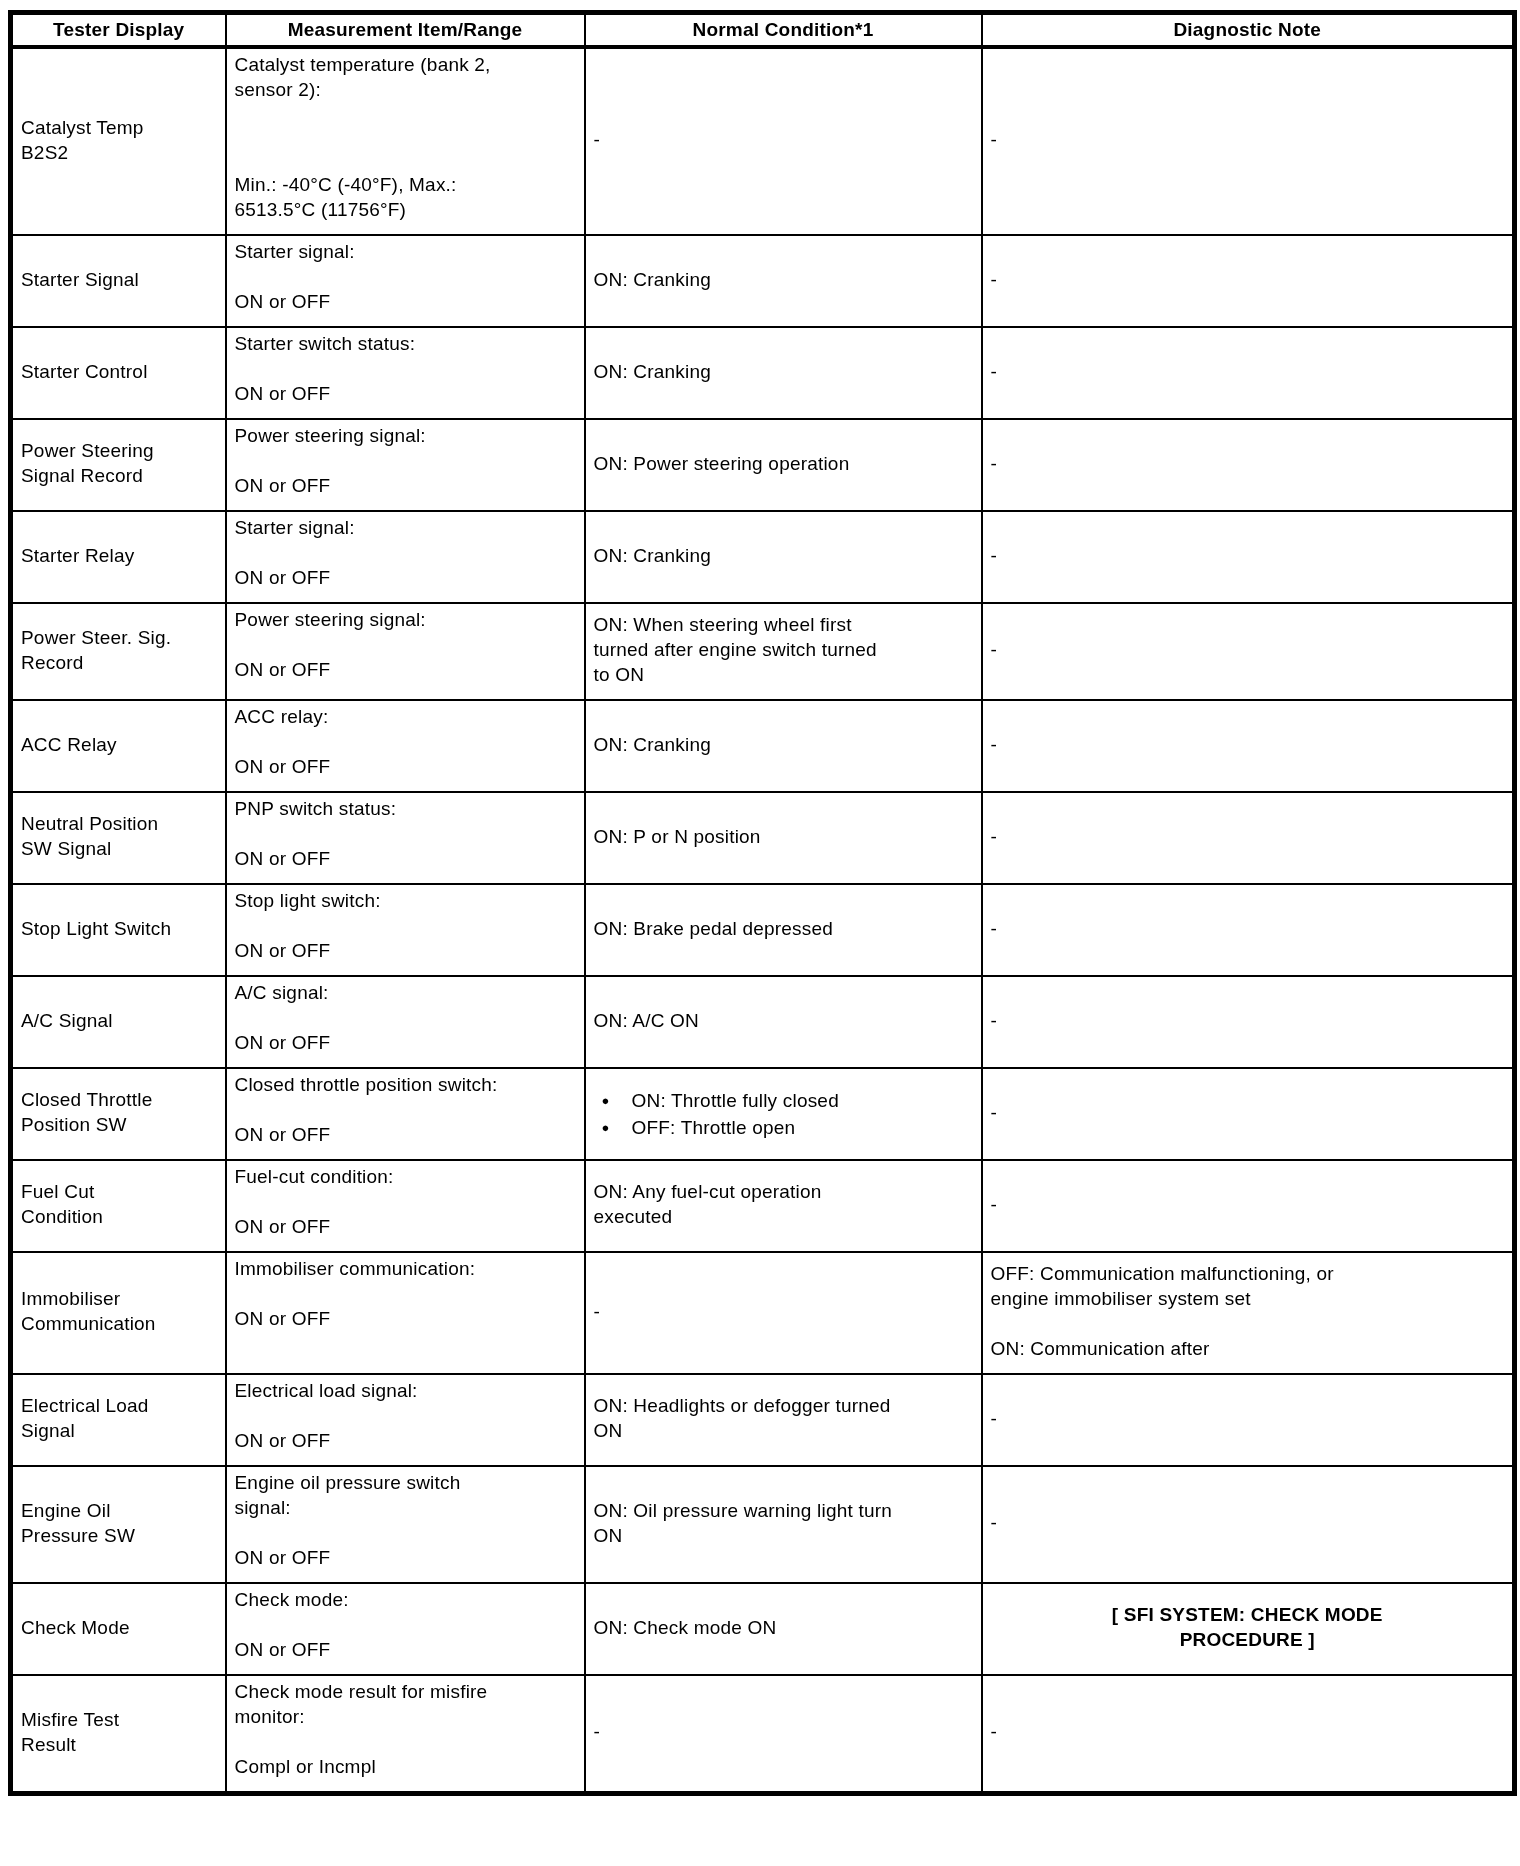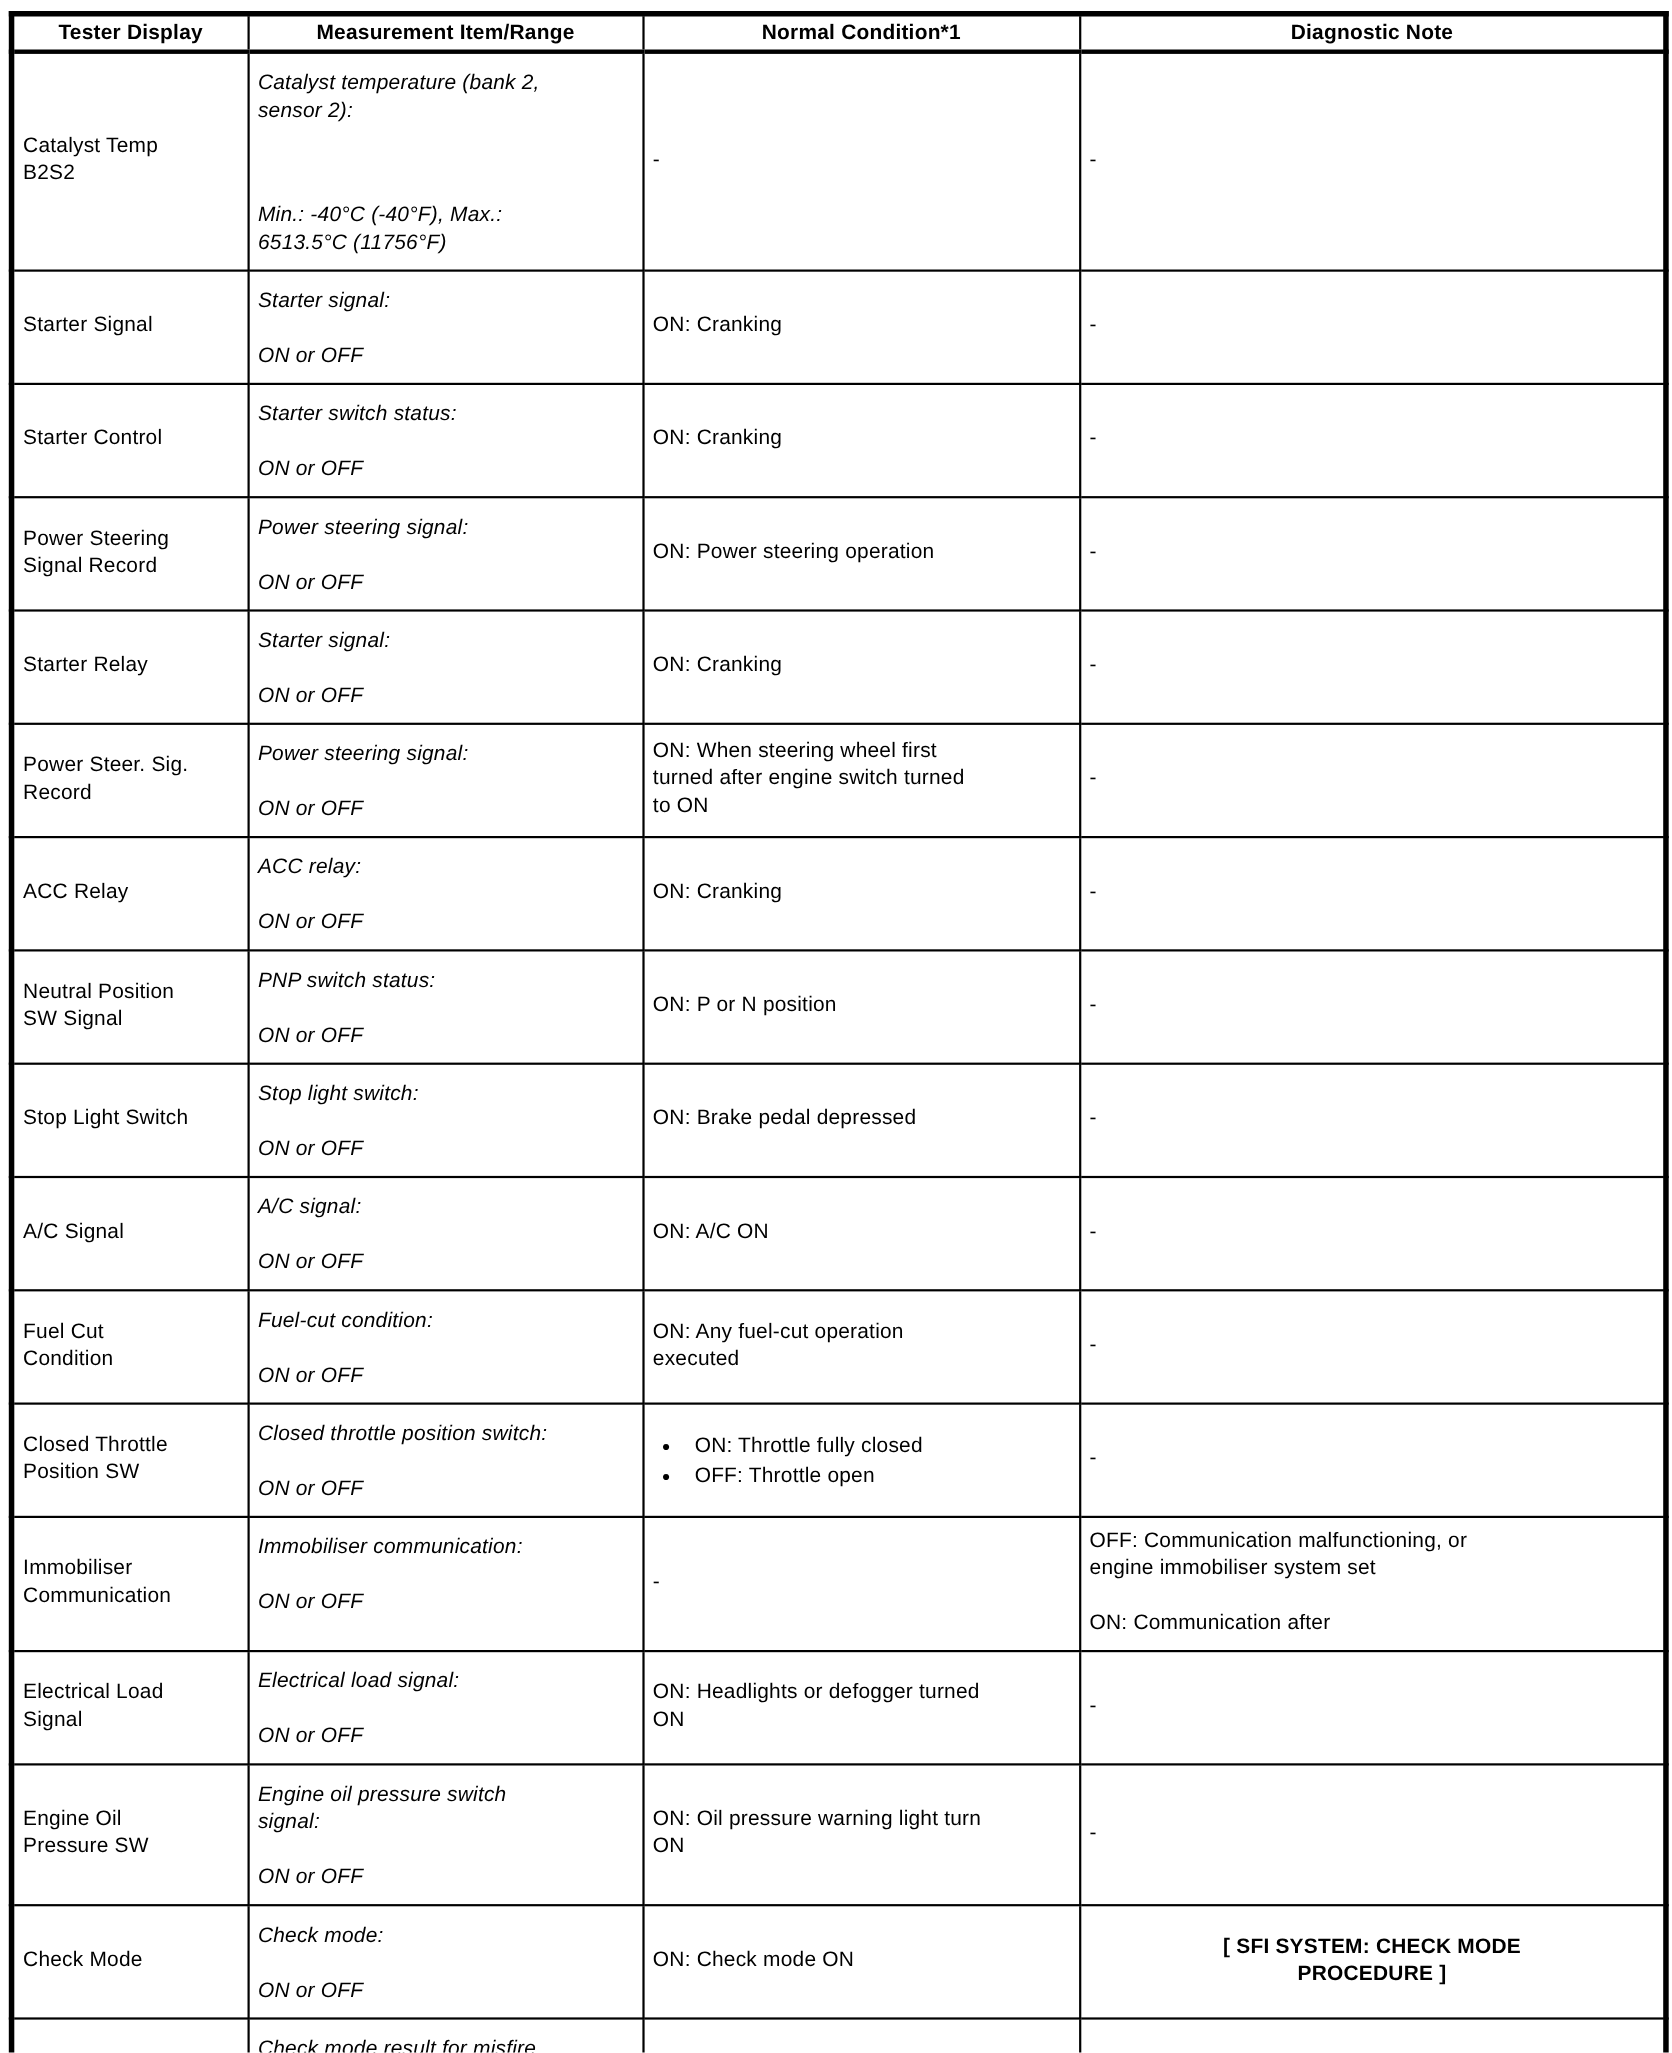--- a/index.html
+++ b/index.html
@@ -5,21 +5,21 @@
   html,body{margin:0;padding:0;background:#ffffff;}
   body{width:1520px;height:1866px;font-family:"Liberation Sans",sans-serif;color:#000;}
   .sheet{padding:10px 8px 0 8px;}
   table{border-collapse:collapse;table-layout:fixed;width:1504px;border:5px solid #000;}
   col.w1{width:215px} col.w2{width:359px} col.w3{width:397px} col.w4{width:533px}
   th,td{border:2px solid #000;padding:0;vertical-align:middle;}
   thead th{height:30px;border-bottom:4px solid #000;font-size:19px;font-weight:bold;
            text-align:center;letter-spacing:.2px;margin-top:32px;}
   td.c-item{vertical-align:top;}
   .pad{padding:8px 8px 12px 8px;font-size:19px;line-height:25px;letter-spacing:.2px;}
-  .c-item .pad{padding-top:14px;font-style:italic;}
+  .c-item .pad{padding-top:3px;}
   .block + .block{margin-top:25px;}
   tbody tr:nth-child(1) td.c-item .block + .block{margin-top:70px;}
   .bullets{padding:4px 4px 4px 2px;}
   .bullet-item{display:flex;align-items:flex-start;padding-left:14px;}
   .bullet-item + .bullet-item{margin-top:2px;}
   .dot{flex:0 0 30px;font-size:13px;line-height:25px;}
   .bold .block{font-weight:bold;text-align:center;}
 </style>
 </head>
 <body>
@@ -267,43 +267,20 @@
           </td>
           <td class="c-note">
             <div class="pad">
               <div class="block"><span class="line">-</span></div>
             </div>
           </td>
         </tr>
         <tr>
           <td class="c-display">
             <div class="pad">
-              <div class="block"><span class="line">Fuel Cut</span><br><span class="line">Condition</span></div>
-            </div>
-          </td>
-          <td class="c-item">
-            <div class="pad">
-              <div class="block"><span class="line">Fuel-cut condition:</span></div>
-              <div class="block"><span class="line">ON or OFF</span></div>
-            </div>
-          </td>
-          <td class="c-cond">
-            <div class="pad">
-              <div class="block"><span class="line">ON: Any fuel-cut operation</span><br><span class="line">executed</span></div>
-            </div>
-          </td>
-          <td class="c-note">
-            <div class="pad">
-              <div class="block"><span class="line">-</span></div>
-            </div>
-          </td>
-        </tr>
-        <tr>
-          <td class="c-display">
-            <div class="pad">
               <div class="block"><span class="line">Closed Throttle</span><br><span class="line">Position SW</span></div>
             </div>
           </td>
           <td class="c-item">
             <div class="pad">
               <div class="block"><span class="line">Closed throttle position switch:</span></div>
               <div class="block"><span class="line">ON or OFF</span></div>
             </div>
           </td>
           <td class="c-cond">
@@ -320,20 +297,43 @@
           </td>
           <td class="c-note">
             <div class="pad">
               <div class="block"><span class="line">-</span></div>
             </div>
           </td>
         </tr>
         <tr>
           <td class="c-display">
             <div class="pad">
+              <div class="block"><span class="line">Fuel Cut</span><br><span class="line">Condition</span></div>
+            </div>
+          </td>
+          <td class="c-item">
+            <div class="pad">
+              <div class="block"><span class="line">Fuel-cut condition:</span></div>
+              <div class="block"><span class="line">ON or OFF</span></div>
+            </div>
+          </td>
+          <td class="c-cond">
+            <div class="pad">
+              <div class="block"><span class="line">ON: Any fuel-cut operation</span><br><span class="line">executed</span></div>
+            </div>
+          </td>
+          <td class="c-note">
+            <div class="pad">
+              <div class="block"><span class="line">-</span></div>
+            </div>
+          </td>
+        </tr>
+        <tr>
+          <td class="c-display">
+            <div class="pad">
               <div class="block"><span class="line">Immobiliser</span><br><span class="line">Communication</span></div>
             </div>
           </td>
           <td class="c-item">
             <div class="pad">
               <div class="block"><span class="line">Immobiliser communication:</span></div>
               <div class="block"><span class="line">ON or OFF</span></div>
             </div>
           </td>
           <td class="c-cond">

